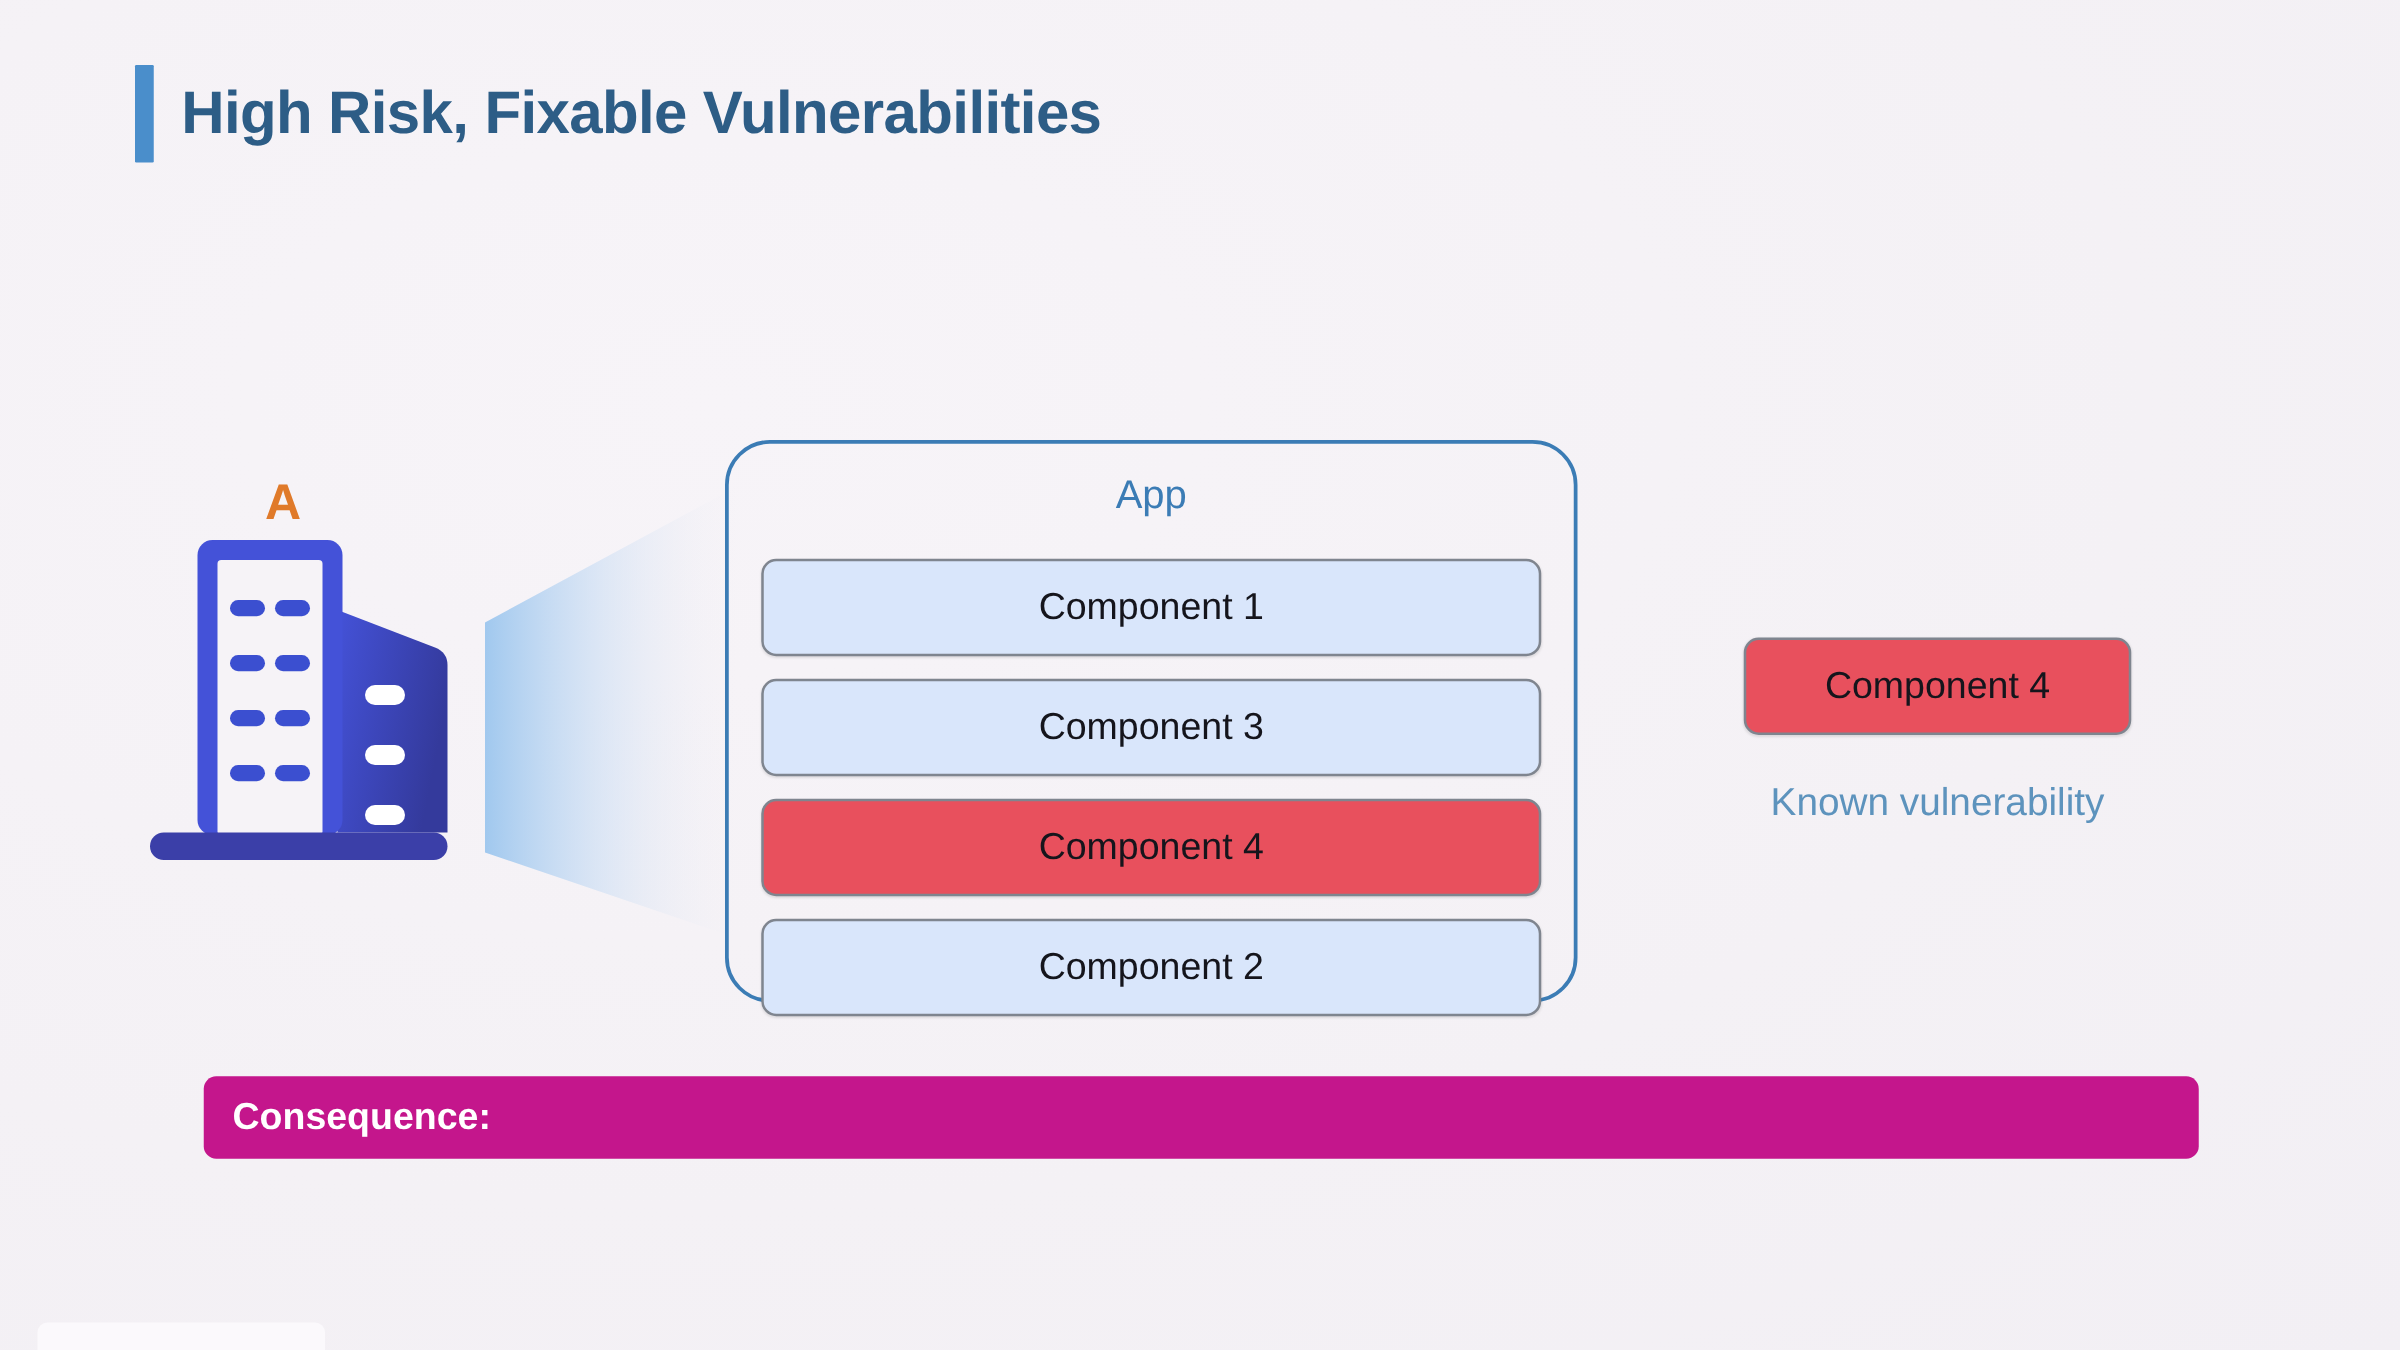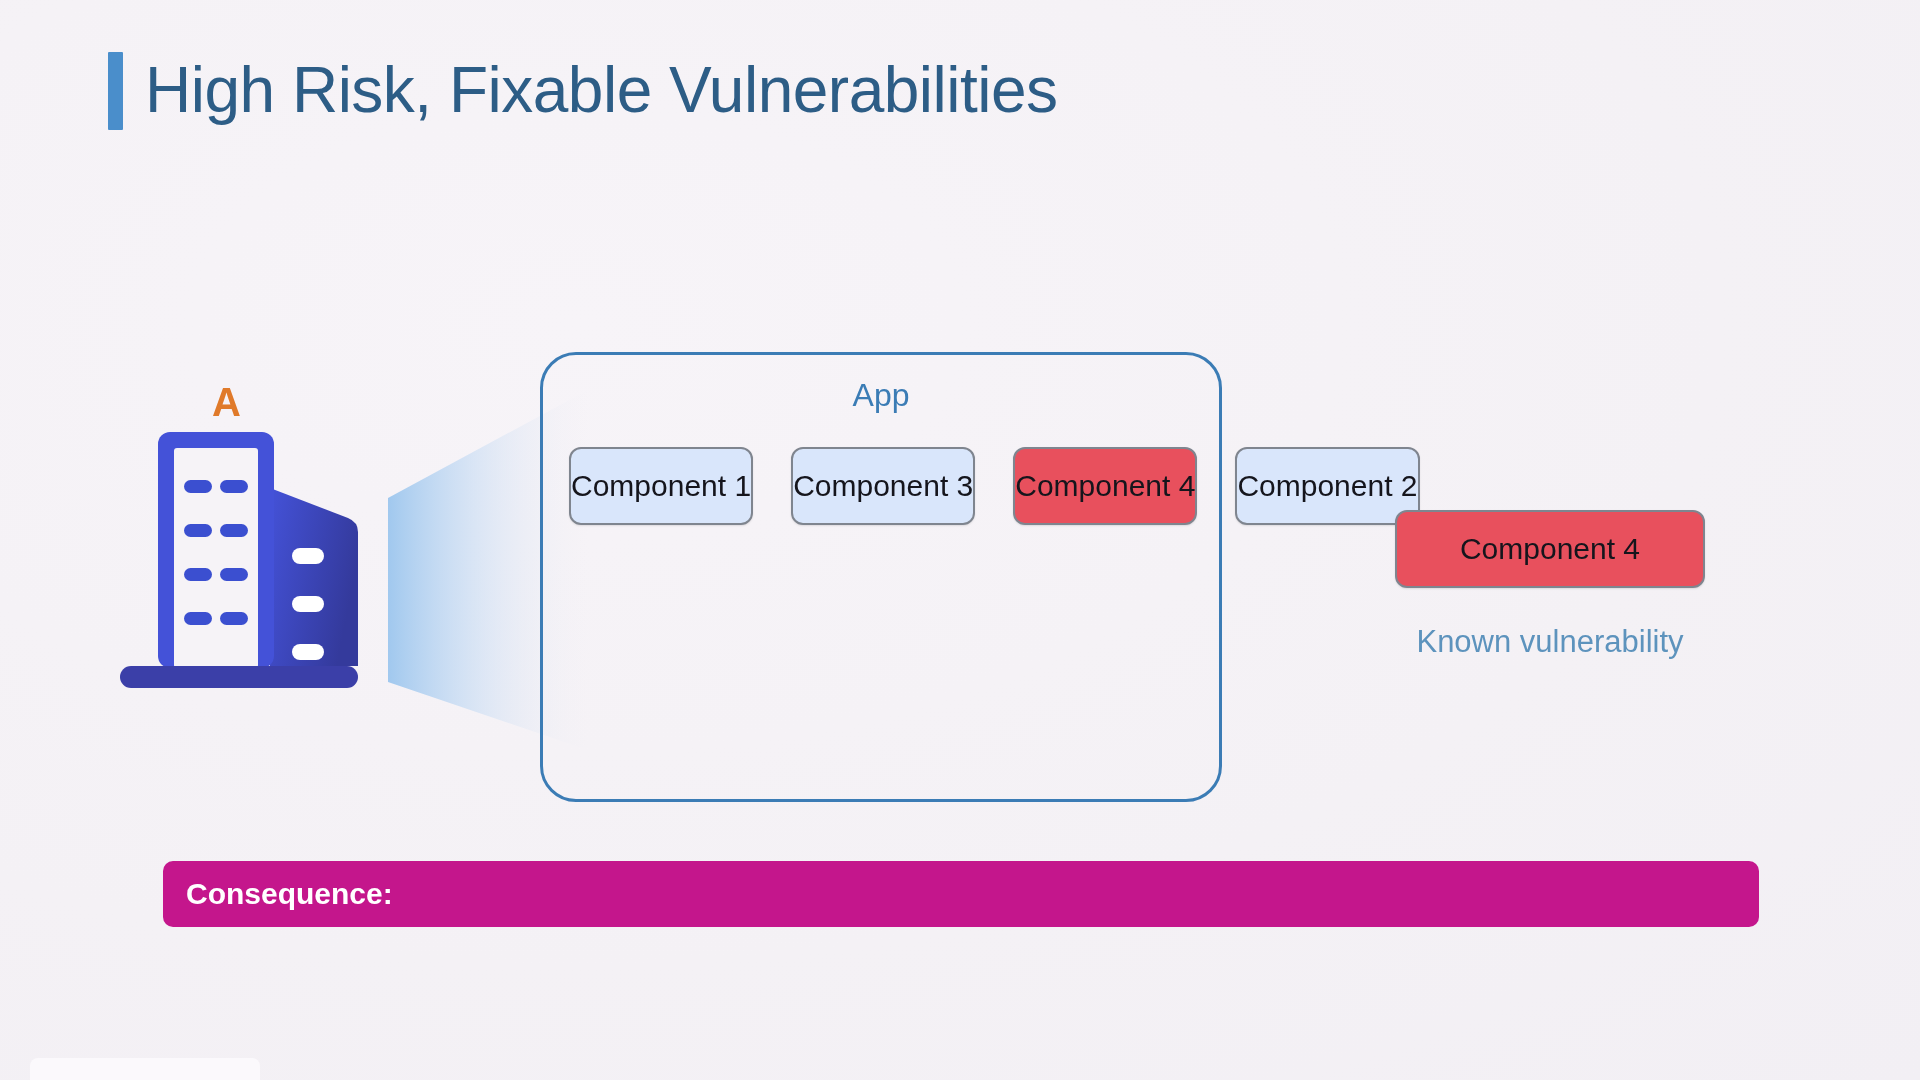--- a/index.html
+++ b/index.html
@@ -35,24 +35,24 @@
     gap: 22px;
   }
   .title-bar {
     width: 15px;
     height: 78px;
     background: #4a8ecb;
     border-radius: 1px;
     flex: none;
   }
   .title-text {
-    font-size: 64px;
+    font-size: 48px;
     line-height: 1.05;
     color: #2d5d86;
-    font-weight: 400;
+    font-weight: 700;
     letter-spacing: -0.5px;
     white-space: nowrap;
   }
 
   
   .building-wrap {
     position: absolute;
     left: 120px;
     top: 380px;
     width: 300px;
@@ -74,21 +74,21 @@
     left: 388px;
     top: 390px;
     width: 200px;
     height: 360px;
     pointer-events: none;
   }
 
   
   .app-box {
     position: absolute;
-    left: 540px;
+    left: 580px;
     top: 352px;
     width: 682px;
     height: 450px;
     border: 3px solid #3b7cb5;
     border-radius: 36px;
     box-sizing: border-box;
     background: transparent;
   }
   .app-label {
     position: absolute;
@@ -99,21 +99,21 @@
     font-size: 32px;
     color: #3b7cb5;
     font-weight: 400;
   }
   .comp-grid {
     position: absolute;
     top: 92px;
     left: 26px;
     right: 26px;
     display: grid;
-    grid-template-columns: 1fr 1fr 1fr 1fr;
+    grid-template-columns: 1fr;
     grid-gap: 18px 38px;
   }
   .comp {
     height: 78px;
     border-radius: 12px;
     border: 2.5px solid #7f858f;
     background: #d9e6fb;
     color: #15151c;
     font-size: 30px;
     display: flex;

